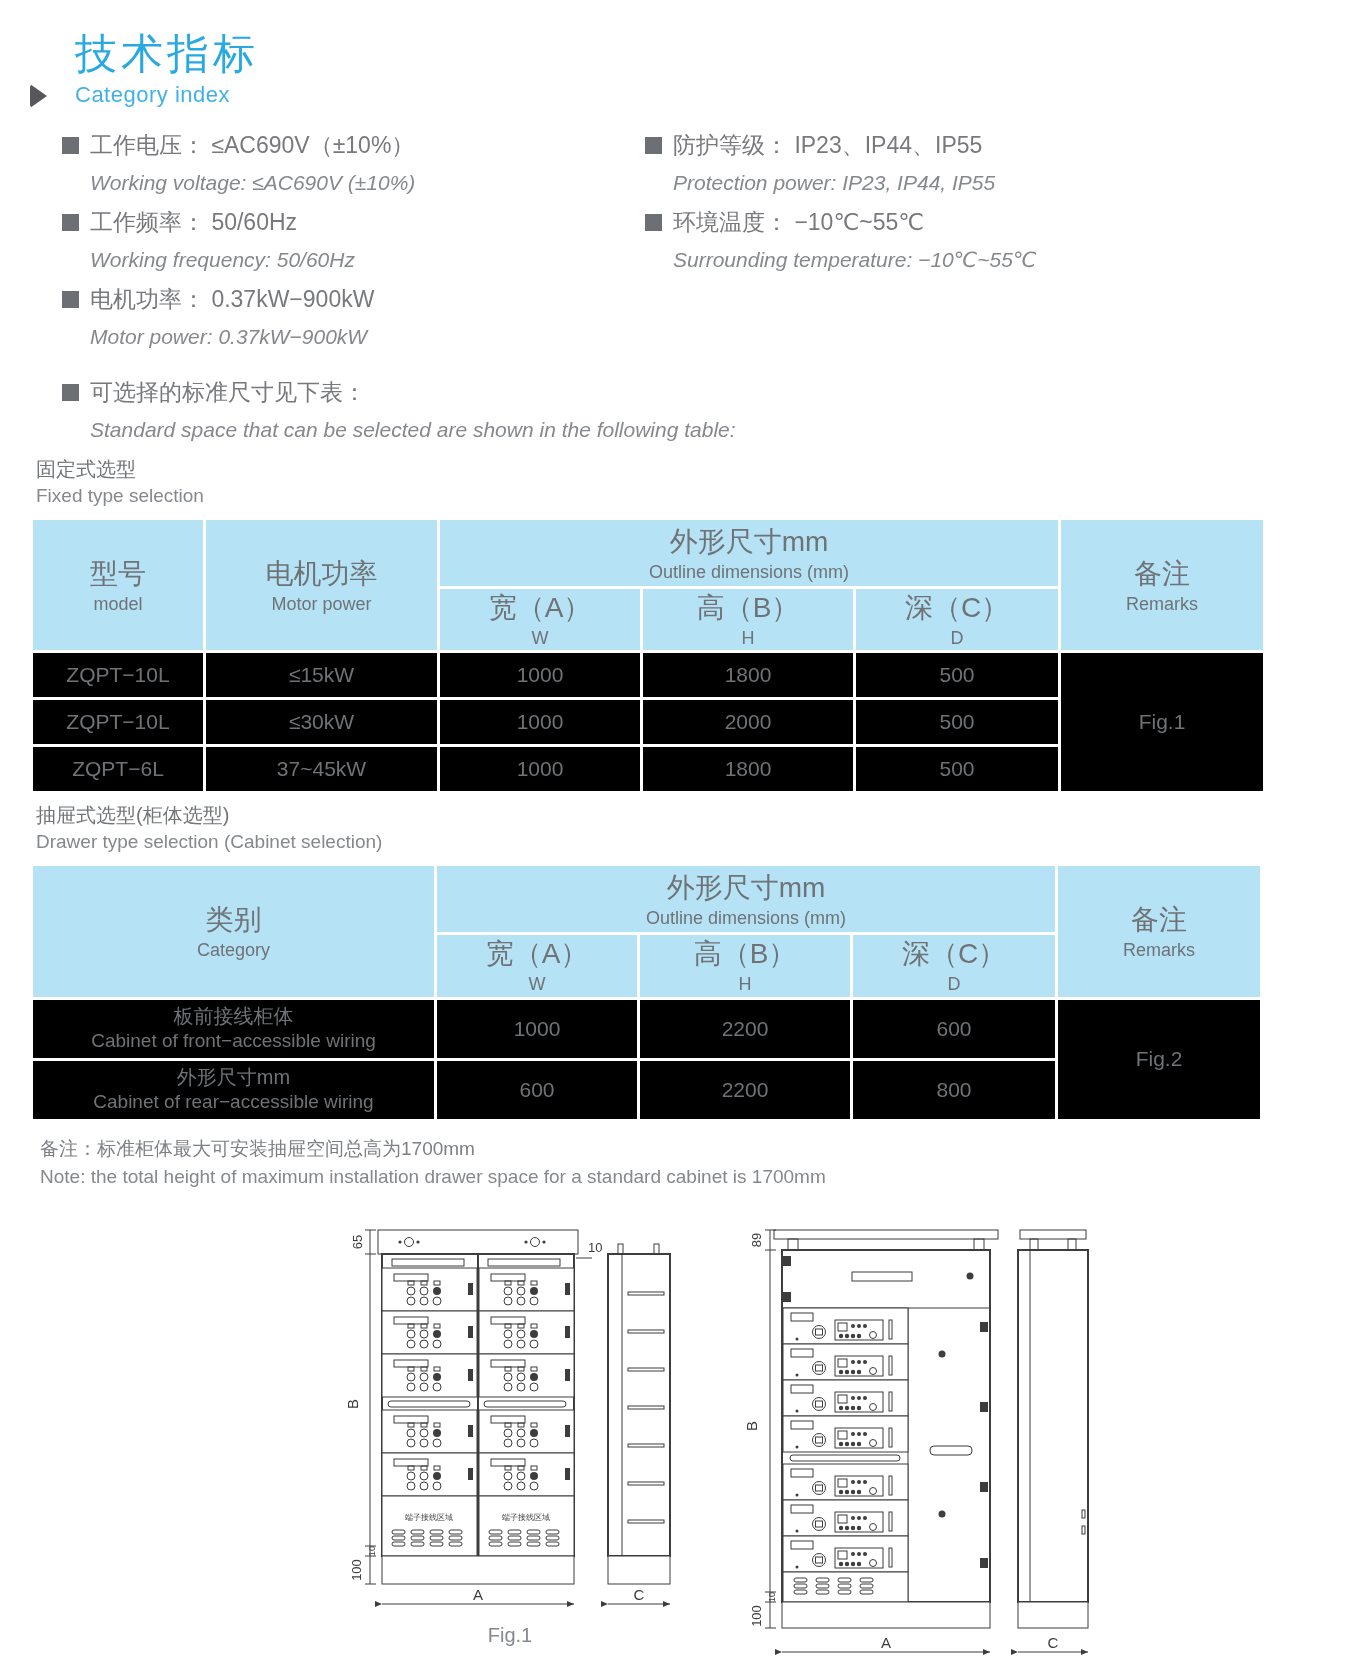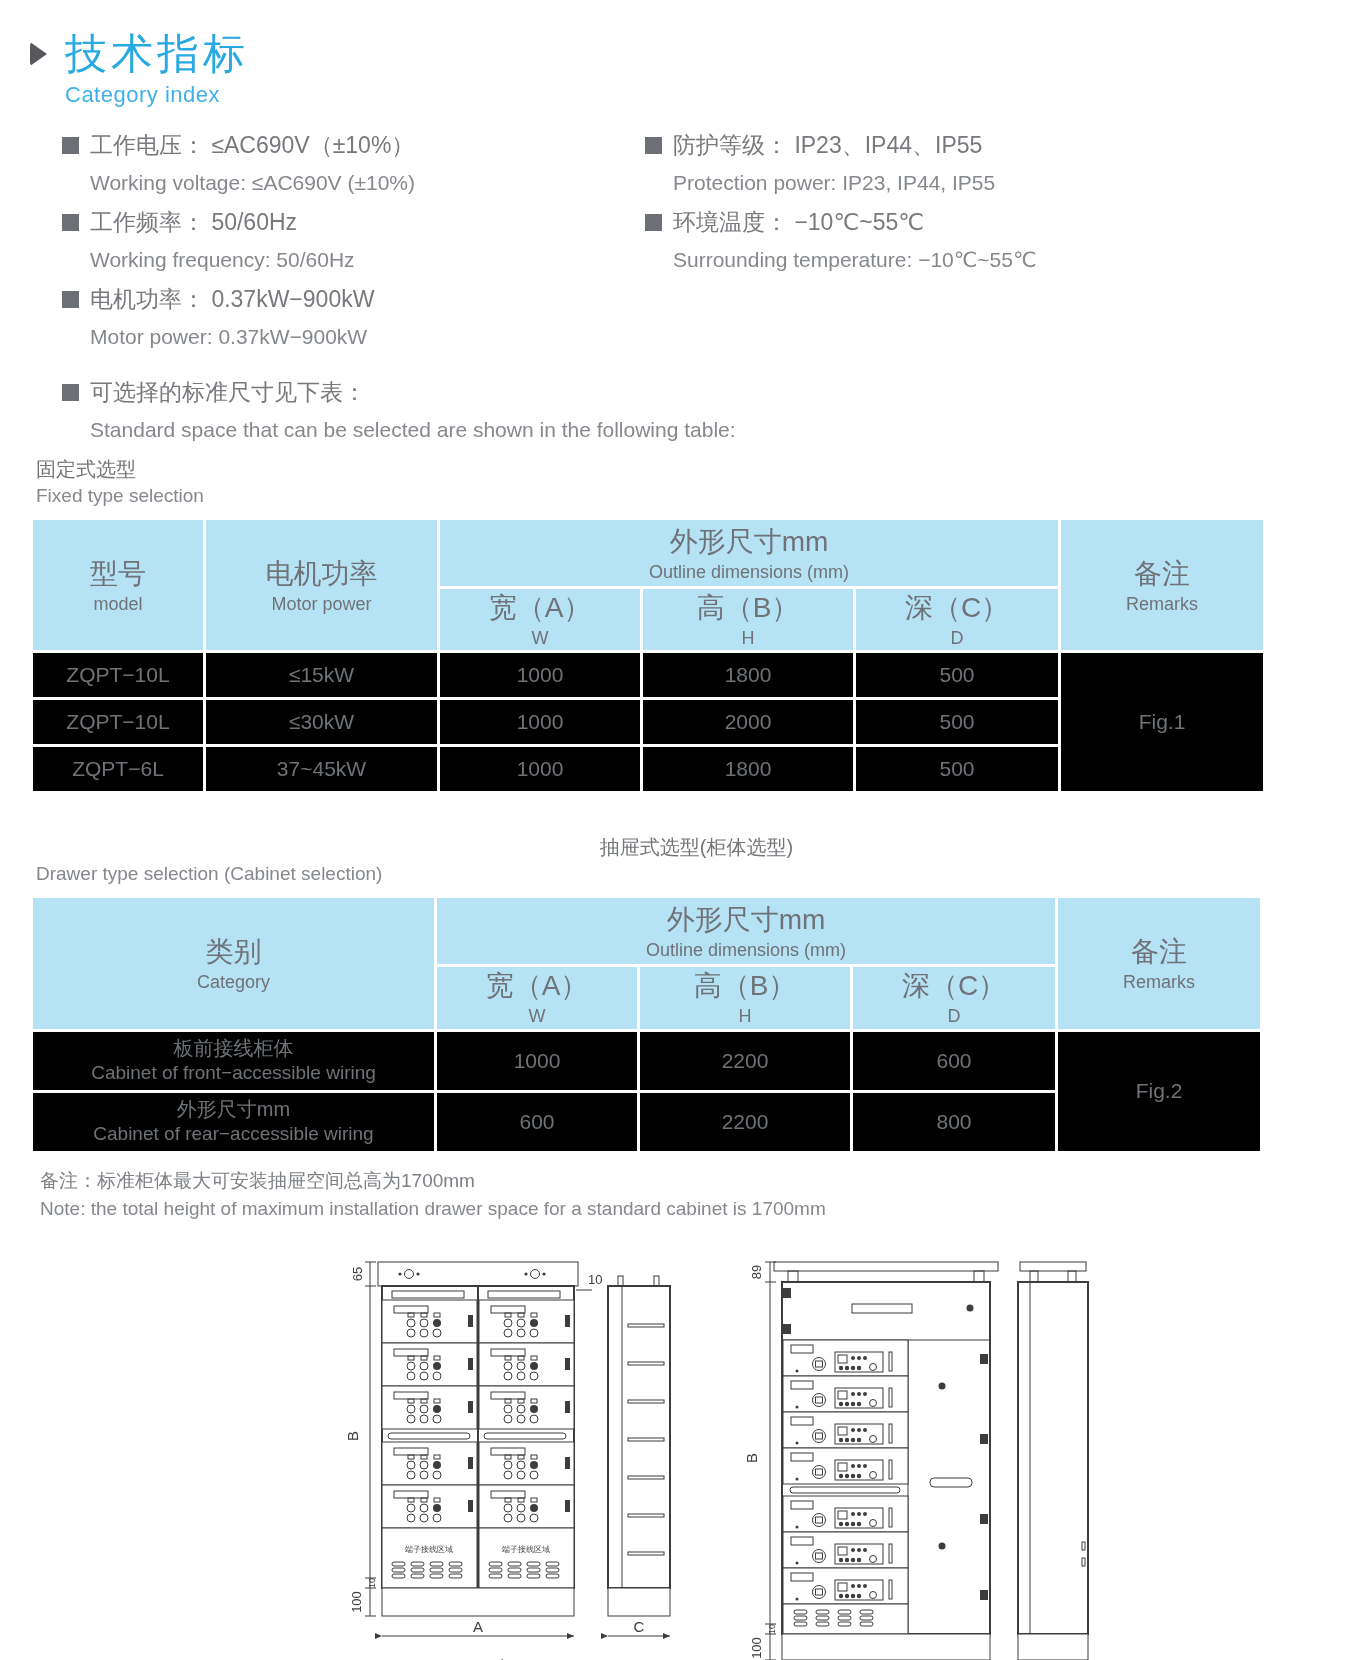--- a/index.html
+++ b/index.html
@@ -1,36 +1,36 @@
 <!DOCTYPE html>
 <html><head>
 <meta charset="utf-8">
 <style>
   * { box-sizing: border-box; margin: 0; padding: 0; }
   html,body { background:#ffffff; }
   body { font-family: "Liberation Sans", "DejaVu Sans", sans-serif; color:#7a7d81; }
   .page { width:1357px; min-height:1660px; background:#fff; padding-top:30px; position:relative; overflow:hidden; }
 
   
-  .page-header { display:flex; align-items:flex-start; margin-left:30px; }
+  .page-header { display:flex; align-items:flex-end; margin-left:30px;gap:10px; }
   .arrow-icon { width:0; height:0; border-left:17px solid #56585b; border-top:12px solid transparent;
                 border-bottom:12px solid transparent; border-radius:4px; margin-top:12px; }
   .title-wrap { margin-left:18px; }
   .page-title { font-size:42px; font-weight:normal; color:#29a9e2; letter-spacing:4px; line-height:1.15; }
   .page-subtitle { font-size:22px; color:#3fb1e7; margin-top:4px; letter-spacing:0.5px; }
 
   
   .specs { margin-top:22px; }
   .specs-grid { display:flex; }
   .col-left { width:645px; padding-left:62px; }
   .col-right { flex:1; padding-left:0px; }
   .spec-item { margin-bottom:12px; }
   .spec-cn { display:flex; align-items:center; font-size:23px; color:#77797d; }
   .bullet { display:inline-block; width:17px; height:17px; background:#6c7074; margin-right:11px; flex:0 0 auto; }
-  .spec-en { font-size:21px; color:#85888c; margin:10px 0 12px 28px; }
+  .spec-en { font-size:21px; color:#85888c; margin:10px 0 12px 28px;font-style:italic; }
   .spec-item.full { padding-left:62px; margin-top:16px; }
 
   
   .tbl-title-cn { font-size:20px; color:#737679; margin:14px 0 2px 36px; }
   .tbl-title-en { font-size:19px; color:#85888c; margin:2px 0 10px 36px; }
   .note-cn { font-size:19px; color:#7d8084; margin:14px 0 2px 40px; }
   .note-en { font-size:19px; color:#85888c; margin:4px 0 0 40px; }
 
   
   table.spec-table { border-collapse:separate; border-spacing:3px; width:1215px; margin-left:30px; table-layout:fixed; }
@@ -184,21 +184,21 @@
       <tr>
         <td>ZQPT−6L</td>
         <td>37~45kW</td>
         <td>1000</td>
         <td>1800</td>
         <td>500</td>
       </tr>
     </tbody>
   </table>
 
-  <div class="tbl-title-cn" style="margin-top:40px;text-align:center;">抽屉式选型(柜体选型)</div>
+  <div class="tbl-title-cn" style="margin-top:8px;">抽屉式选型(柜体选型)</div>
   <div class="tbl-title-en">Drawer type selection (Cabinet selection)</div>
 
   <table class="spec-table" id="table2">
     <colgroup>
       <col style="width:401px">
         <col style="width:200px">
         <col style="width:210px">
       <col style="width:202px">
         <col style="width:202px">
     </colgroup>

